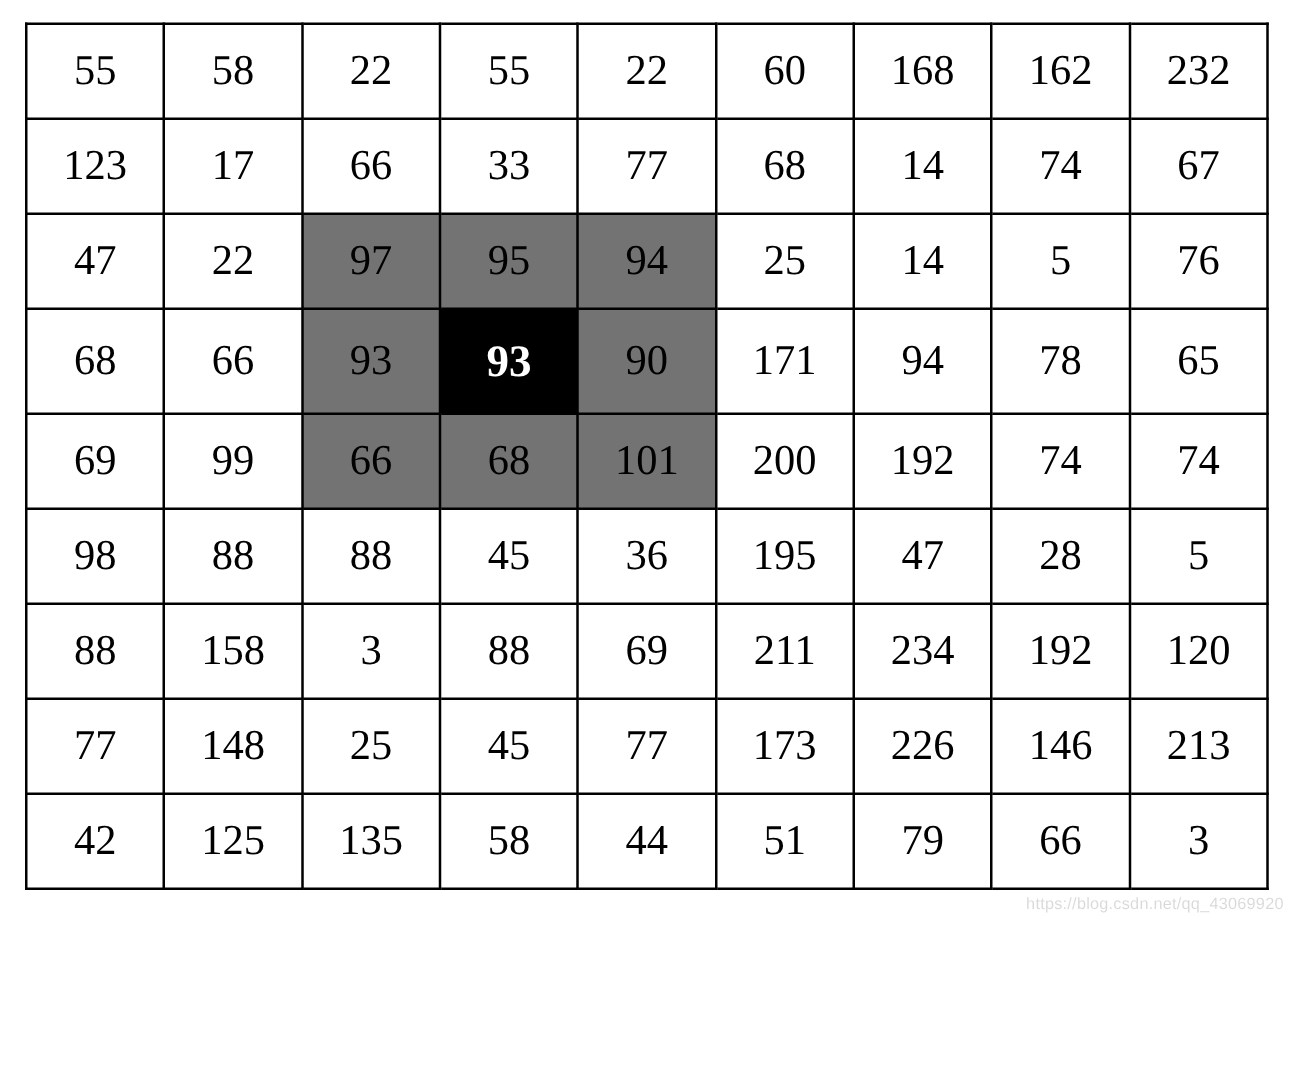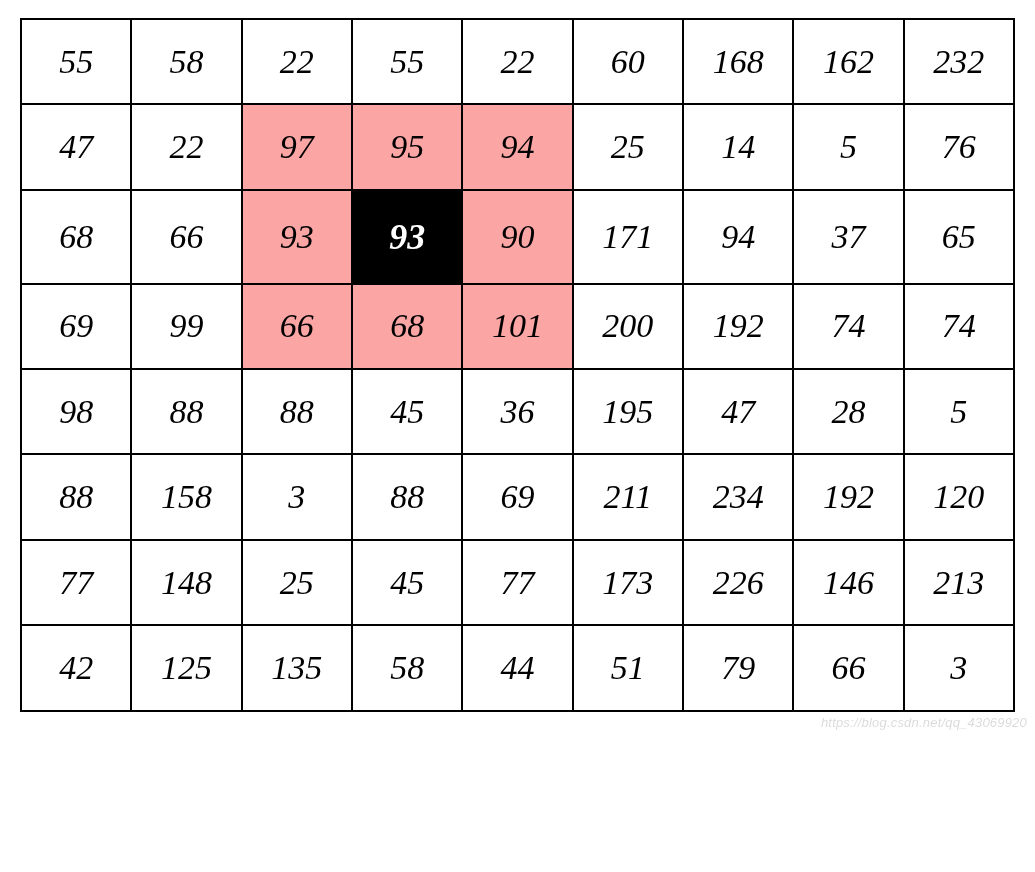--- a/index.html
+++ b/index.html
@@ -7,38 +7,37 @@
     padding: 0;
     background: #ffffff;
     font-family: "Times New Roman", Times, serif;
   }
   .wrap {
     width: 1035px;
     height: 736px;
     position: relative;
     box-sizing: border-box;
     padding: 18px 20px 24px 20px;
-    font-style: italic;
   }
   table.grid {
     border-collapse: collapse;
     width: 100%;
     height: 100%;
     table-layout: fixed;
   }
   table.grid td {
     border: 2px solid #000;
     text-align: center;
     vertical-align: middle;
     font-size: 34px;
     color: #000;
     background: #fff;
   }
   table.grid td.shade {
-    background: #fca5a5;
+    background: #737373;
   }
   table.grid td.center {
     background: #000;
     color: #fff;
     font-weight: bold;
     font-size: 36px;
   }
   .watermark {
     position: absolute;
     right: 8px;
@@ -62,39 +61,50 @@
         <td>58</td>
         <td>22</td>
         <td>55</td>
         <td>22</td>
         <td>60</td>
         <td>168</td>
         <td>162</td>
         <td>232</td>
       </tr>
       <tr>
+        <td>123</td>
+        <td>17</td>
+        <td>66</td>
+        <td>33</td>
+        <td>77</td>
+        <td>68</td>
+        <td>14</td>
+        <td>74</td>
+        <td>67</td>
+      </tr>
+      <tr>
         <td>47</td>
         <td>22</td>
         <td class="shade">97</td>
         <td class="shade">95</td>
         <td class="shade">94</td>
         <td>25</td>
         <td>14</td>
         <td>5</td>
         <td>76</td>
       </tr>
       <tr>
         <td>68</td>
         <td>66</td>
         <td class="shade">93</td>
         <td class="center">93</td>
         <td class="shade">90</td>
         <td>171</td>
         <td>94</td>
-        <td>37</td>
+        <td>78</td>
         <td>65</td>
       </tr>
       <tr>
         <td>69</td>
         <td>99</td>
         <td class="shade">66</td>
         <td class="shade">68</td>
         <td class="shade">101</td>
         <td>200</td>
         <td>192</td>

